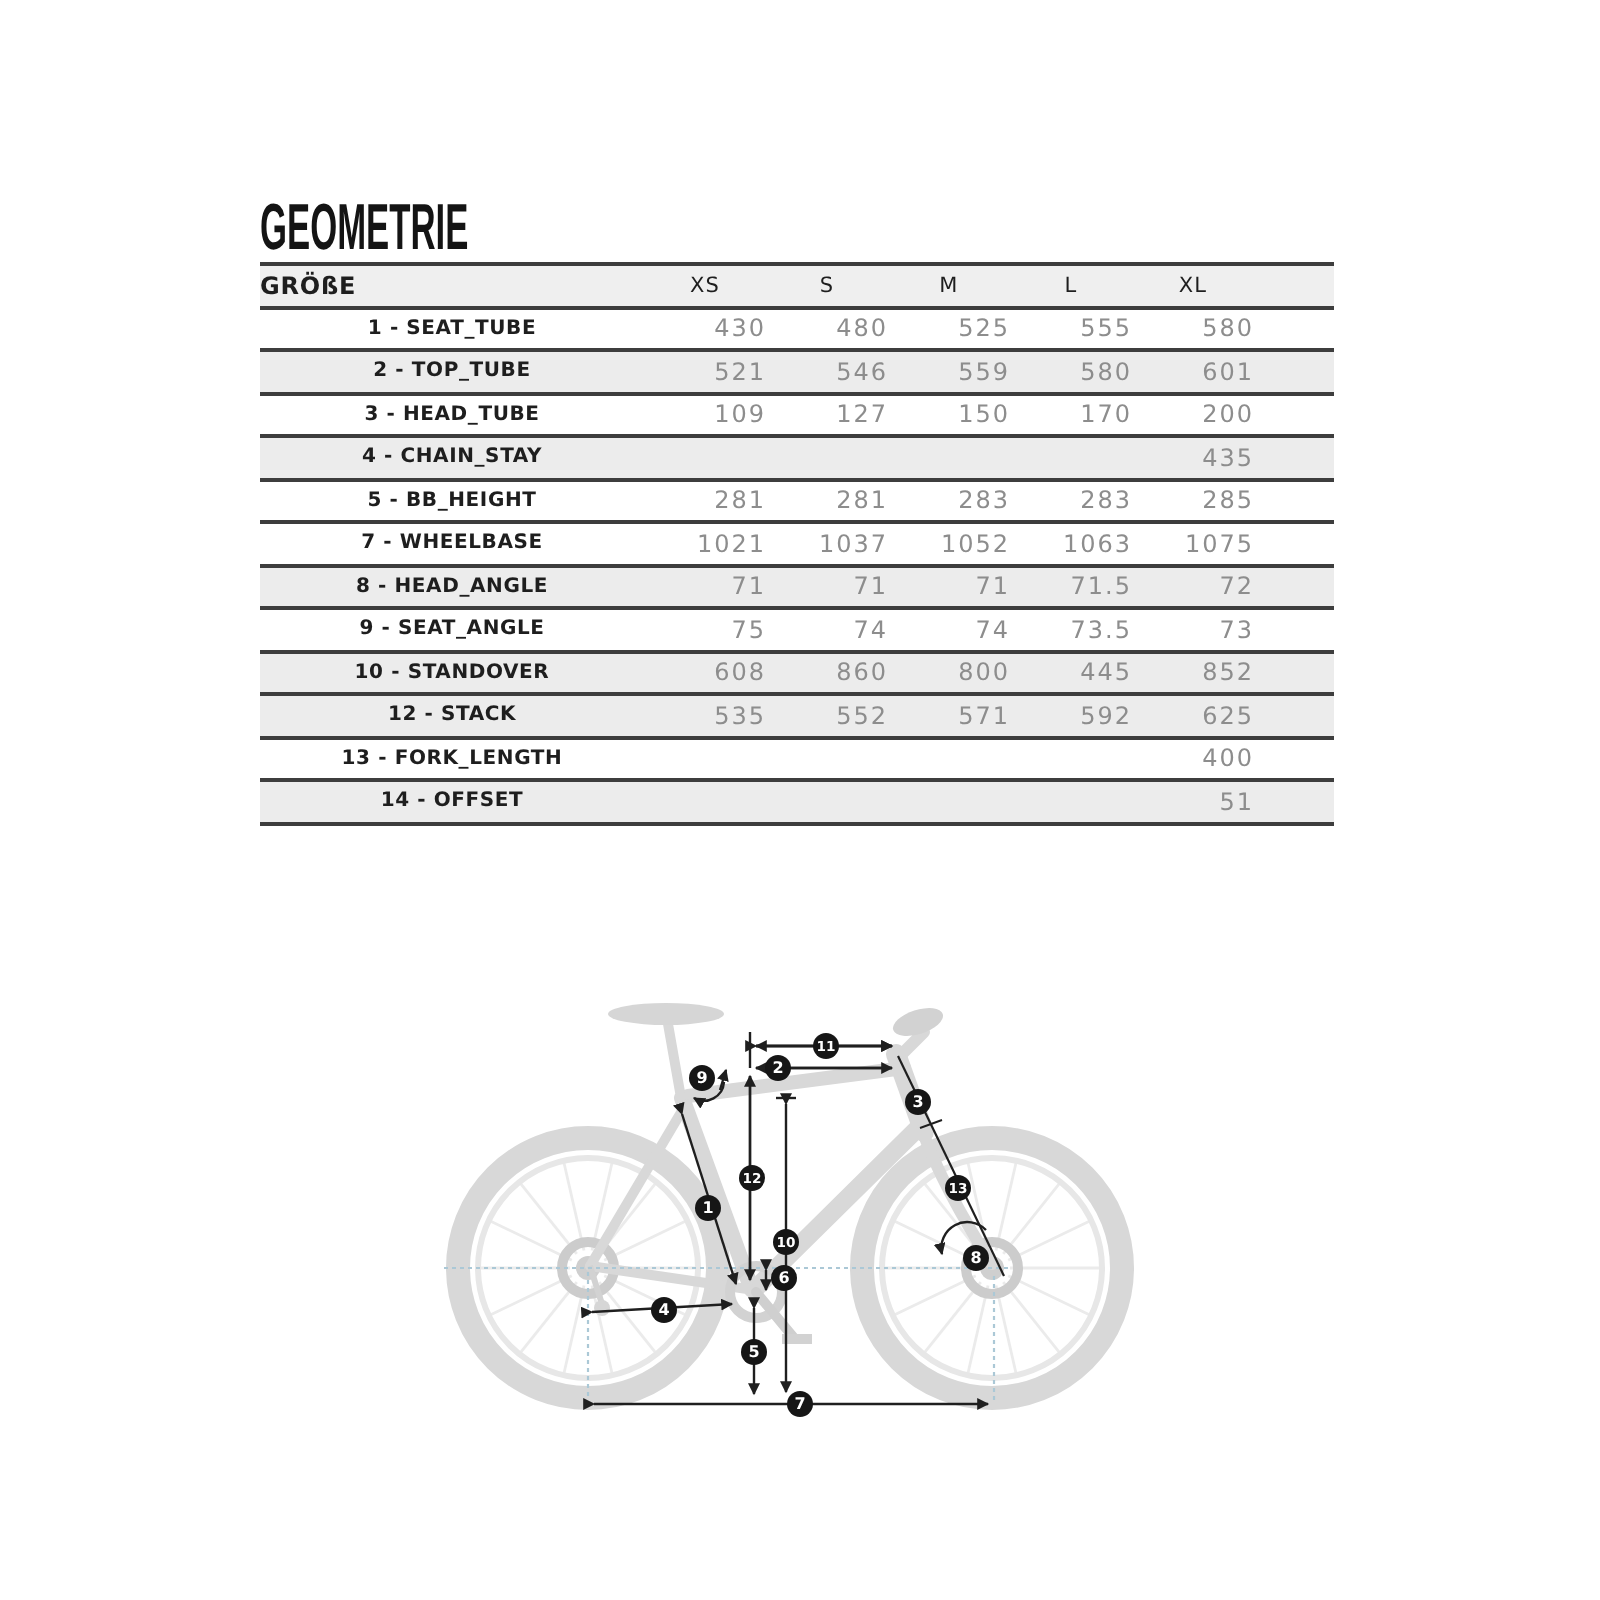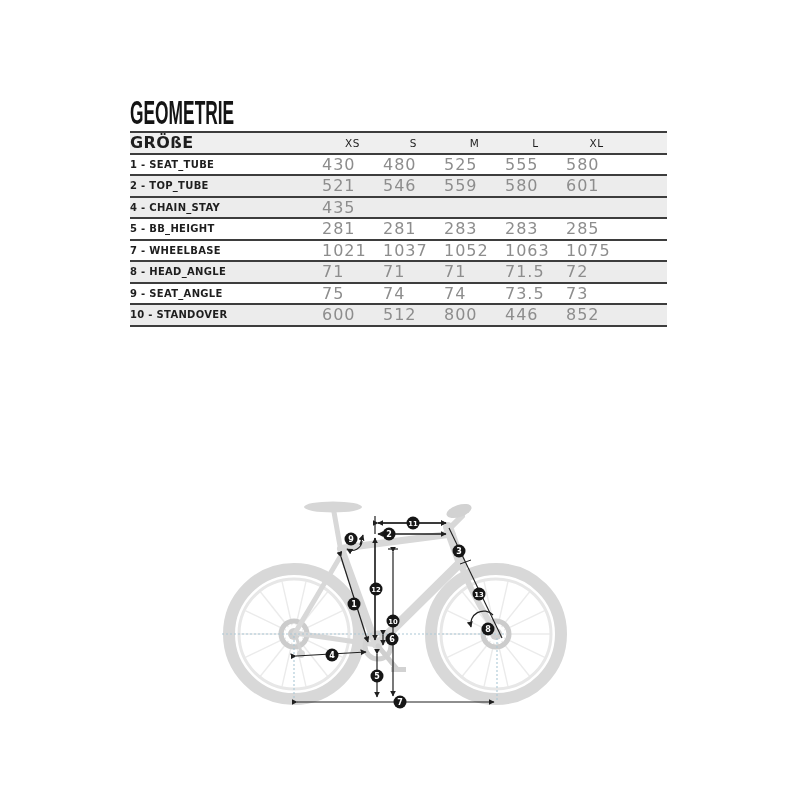--- a/index.html
+++ b/index.html
@@ -16,33 +16,33 @@
   table.geo{
     position:absolute;left:130px;top:131px;width:537px;
     border-collapse:collapse;table-layout:fixed;
   }
   table.geo th, table.geo td{
     padding:0;height:19.5px;border-bottom:2px solid #3d3d3d;
     font-family:"DejaVu Sans",sans-serif;vertical-align:middle;
   }
   table.geo thead th{border-top:2px solid #3d3d3d;background:#efefef;}
   th.size-h{
-    text-align:left;padding-left:8px;font-size:16px;font-weight:bold;
+    text-align:left;padding-left:8px;font-size:12px;font-weight:bold;
     color:#1e1e1e;letter-spacing:0.4px;
   }
   th.col-h{
     text-align:center;font-size:10.5px;font-weight:normal;color:#1e1e1e;
     letter-spacing:0.6px;
   }
   td.label-cell{
-    text-align:left;padding-left:8px;font-size:10px;font-weight:bold;
+    text-align:center;padding-left:8px;font-size:10px;font-weight:bold;
     color:#1e1e1e;letter-spacing:0.3px;white-space:nowrap;
   }
   td.value-cell{
-    text-align:left;font-size:16px;color:#8d8d8d;letter-spacing:1px;
+    text-align:right;font-size:12px;color:#8d8d8d;letter-spacing:1px;
   }
   tr.shaded{background:#ececec;padding-left:32px;}
 
   .diagram-wrap{position:absolute;left:0;top:0;width:800px;height:800px;}
   svg{display:block;}
 </style>
 </head>
 <body>
 
 <h1 class="page-title">GEOMETRIE</h1>
@@ -82,20 +82,29 @@
       </tr>
       <tr class="shaded">
         <td class="label-cell">2 - TOP_TUBE</td>
         <td class="value-cell">521</td>
         <td class="value-cell">546</td>
         <td class="value-cell">559</td>
         <td class="value-cell">580</td>
         <td class="value-cell">601</td>
         <td></td>
       </tr>
+      <tr>
+        <td class="label-cell">3 - HEAD_TUBE</td>
+        <td class="value-cell">109</td>
+        <td class="value-cell">127</td>
+        <td class="value-cell">150</td>
+        <td class="value-cell">170</td>
+        <td class="value-cell">200</td>
+        <td></td>
+      </tr>
       <tr class="shaded">
         <td class="label-cell">4 - CHAIN_STAY</td>
         <td class="value-cell" colspan="5">435</td>
         <td></td>
       </tr>
       <tr>
         <td class="label-cell">5 - BB_HEIGHT</td>
         <td class="value-cell">281</td>
         <td class="value-cell">281</td>
         <td class="value-cell">283</td>
@@ -125,25 +134,44 @@
         <td class="label-cell">9 - SEAT_ANGLE</td>
         <td class="value-cell">75</td>
         <td class="value-cell">74</td>
         <td class="value-cell">74</td>
         <td class="value-cell">73.5</td>
         <td class="value-cell">73</td>
         <td></td>
       </tr>
       <tr class="shaded">
         <td class="label-cell">10 - STANDOVER</td>
-        <td class="value-cell">600</td>
-        <td class="value-cell">512</td>
+        <td class="value-cell">608</td>
+        <td class="value-cell">860</td>
         <td class="value-cell">800</td>
-        <td class="value-cell">446</td>
+        <td class="value-cell">445</td>
         <td class="value-cell">852</td>
+        <td></td>
+      </tr>
+      <tr class="shaded">
+        <td class="label-cell">12 - STACK</td>
+        <td class="value-cell">535</td>
+        <td class="value-cell">552</td>
+        <td class="value-cell">571</td>
+        <td class="value-cell">592</td>
+        <td class="value-cell">625</td>
+        <td></td>
+      </tr>
+      <tr>
+        <td class="label-cell">13 - FORK_LENGTH</td>
+        <td class="value-cell" colspan="5">400</td>
+        <td></td>
+      </tr>
+      <tr class="shaded">
+        <td class="label-cell">14 - OFFSET</td>
+        <td class="value-cell" colspan="5">51</td>
         <td></td>
       </tr>
     </tbody>
 </table>
 
 <div class="diagram-wrap">
 <svg viewBox="0 0 800 800" width="800" height="800">
   <defs>
     <marker id="ah" markerWidth="8" markerHeight="8" refX="5.4" refY="3" orient="auto" markerUnits="userSpaceOnUse">
       <path d="M0,0 L6,3 L0,6 z" fill="#1f1f1f"></path>

